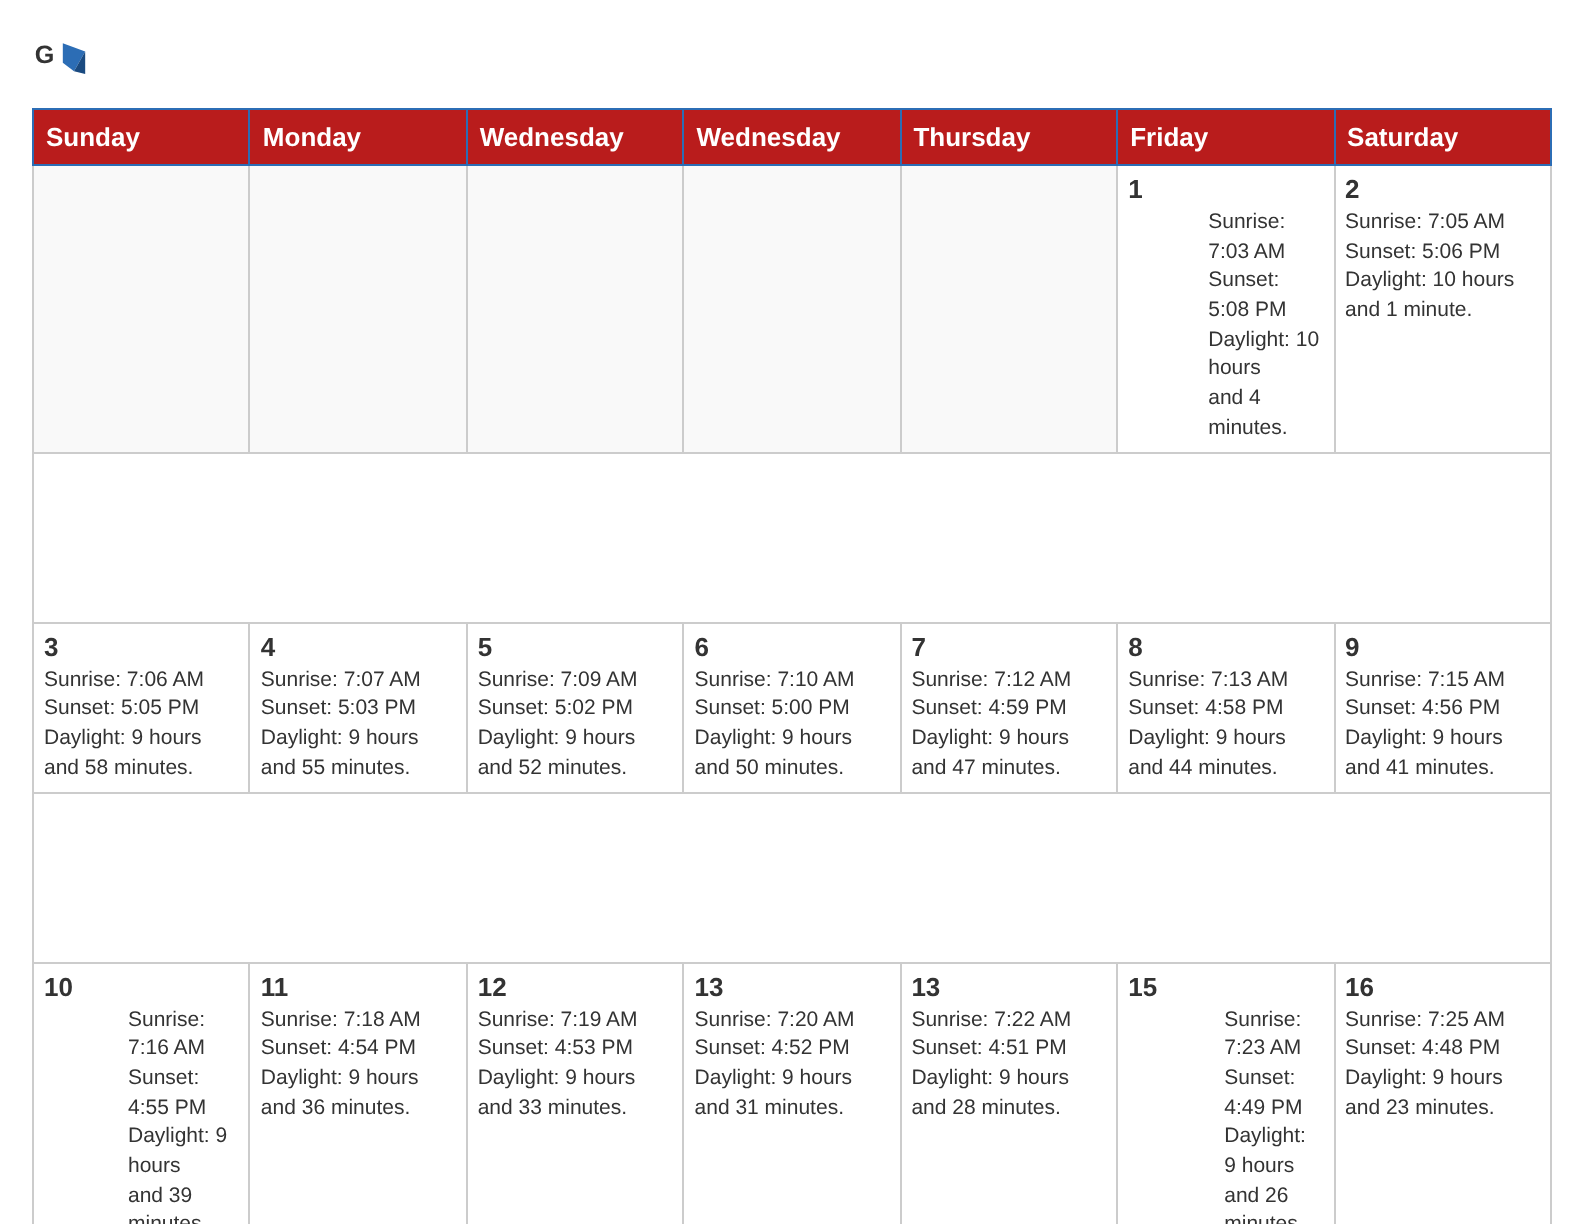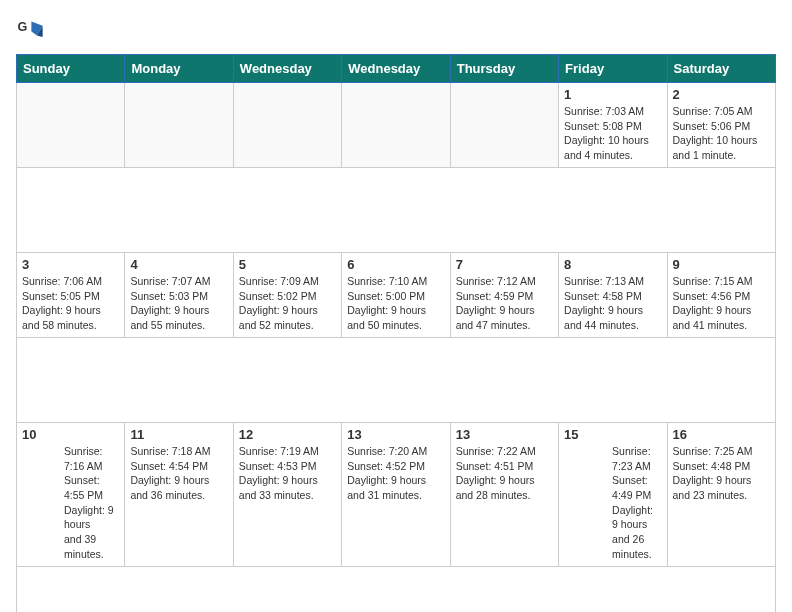--- a/index.html
+++ b/index.html
@@ -45,21 +45,21 @@
     .location-title {
       font-size: 16px;
       color: #555;
     }
     .calendar-table {
       width: 100%;
       border-collapse: collapse;
       font-size: 11px;
     }
     .calendar-table thead tr th {
-      background-color: #0f766e;
+      background-color: #b91c1c;
       color: #fff;
       text-align: left;
       padding: 6px 6px;
       font-size: 13px;
       font-weight: bold;
       border: 1px solid #2c6db5;
     }
     .calendar-table tbody tr td {
       border: 1px solid #ccc;
       vertical-align: top;
@@ -117,21 +117,21 @@
   </thead>
   <tbody id="calendar-body">
   <tr>
         <td class="empty"></td>
         <td class="empty"></td>
         <td class="empty"></td>
         <td class="empty"></td>
         <td class="empty"></td>
         <td>
           <div class="day-number">1</div>
-          <div class="day-info" style="white-space: pre-line;">Sunrise: 7:03 AM
+          <div class="day-info" style="white-space: pre-line; margin-left: 40px;">Sunrise: 7:03 AM
 Sunset: 5:08 PM
 Daylight: 10 hours
 and 4 minutes.</div>
         </td>
         <td>
           <div class="day-number">2</div>
           <div class="day-info" style="white-space: pre-line;">Sunrise: 7:05 AM
 Sunset: 5:06 PM
 Daylight: 10 hours
 and 1 minute.</div>

